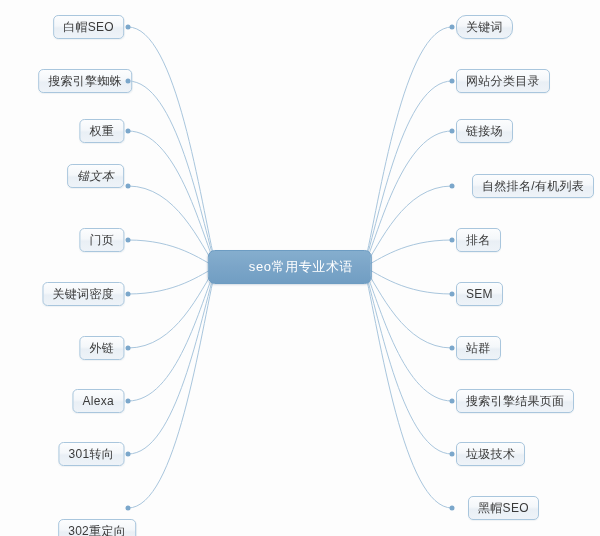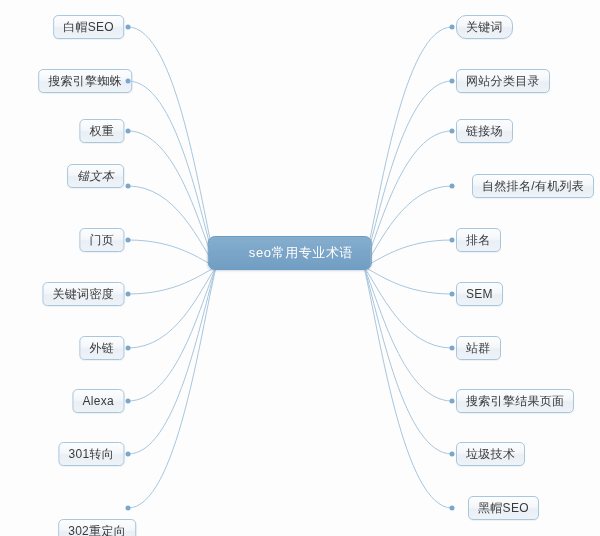--- a/index.html
+++ b/index.html
@@ -136,15 +136,15 @@
       <span class="dot" style="left: 452px; top: 131px;"></span>
       <span class="dot" style="left: 452px; top: 186px;"></span>
       <span class="dot" style="left: 452px; top: 240px;"></span>
       <span class="dot" style="left: 452px; top: 294px;"></span>
       <span class="dot" style="left: 452px; top: 348px;"></span>
       <span class="dot" style="left: 452px; top: 401px;"></span>
       <span class="dot" style="left: 452px; top: 454px;"></span>
       <span class="dot" style="left: 452px; top: 508px;"></span>
     </div>
 
-  <div id="center-node" style="left: 290px; top: 253px; padding-left: 40px;">seo常用专业术语</div>
+  <div id="center-node" style="left: 290px; top: 267px; padding-left: 40px;">seo常用专业术语</div>
 
 </div>
 
 </body></html>

